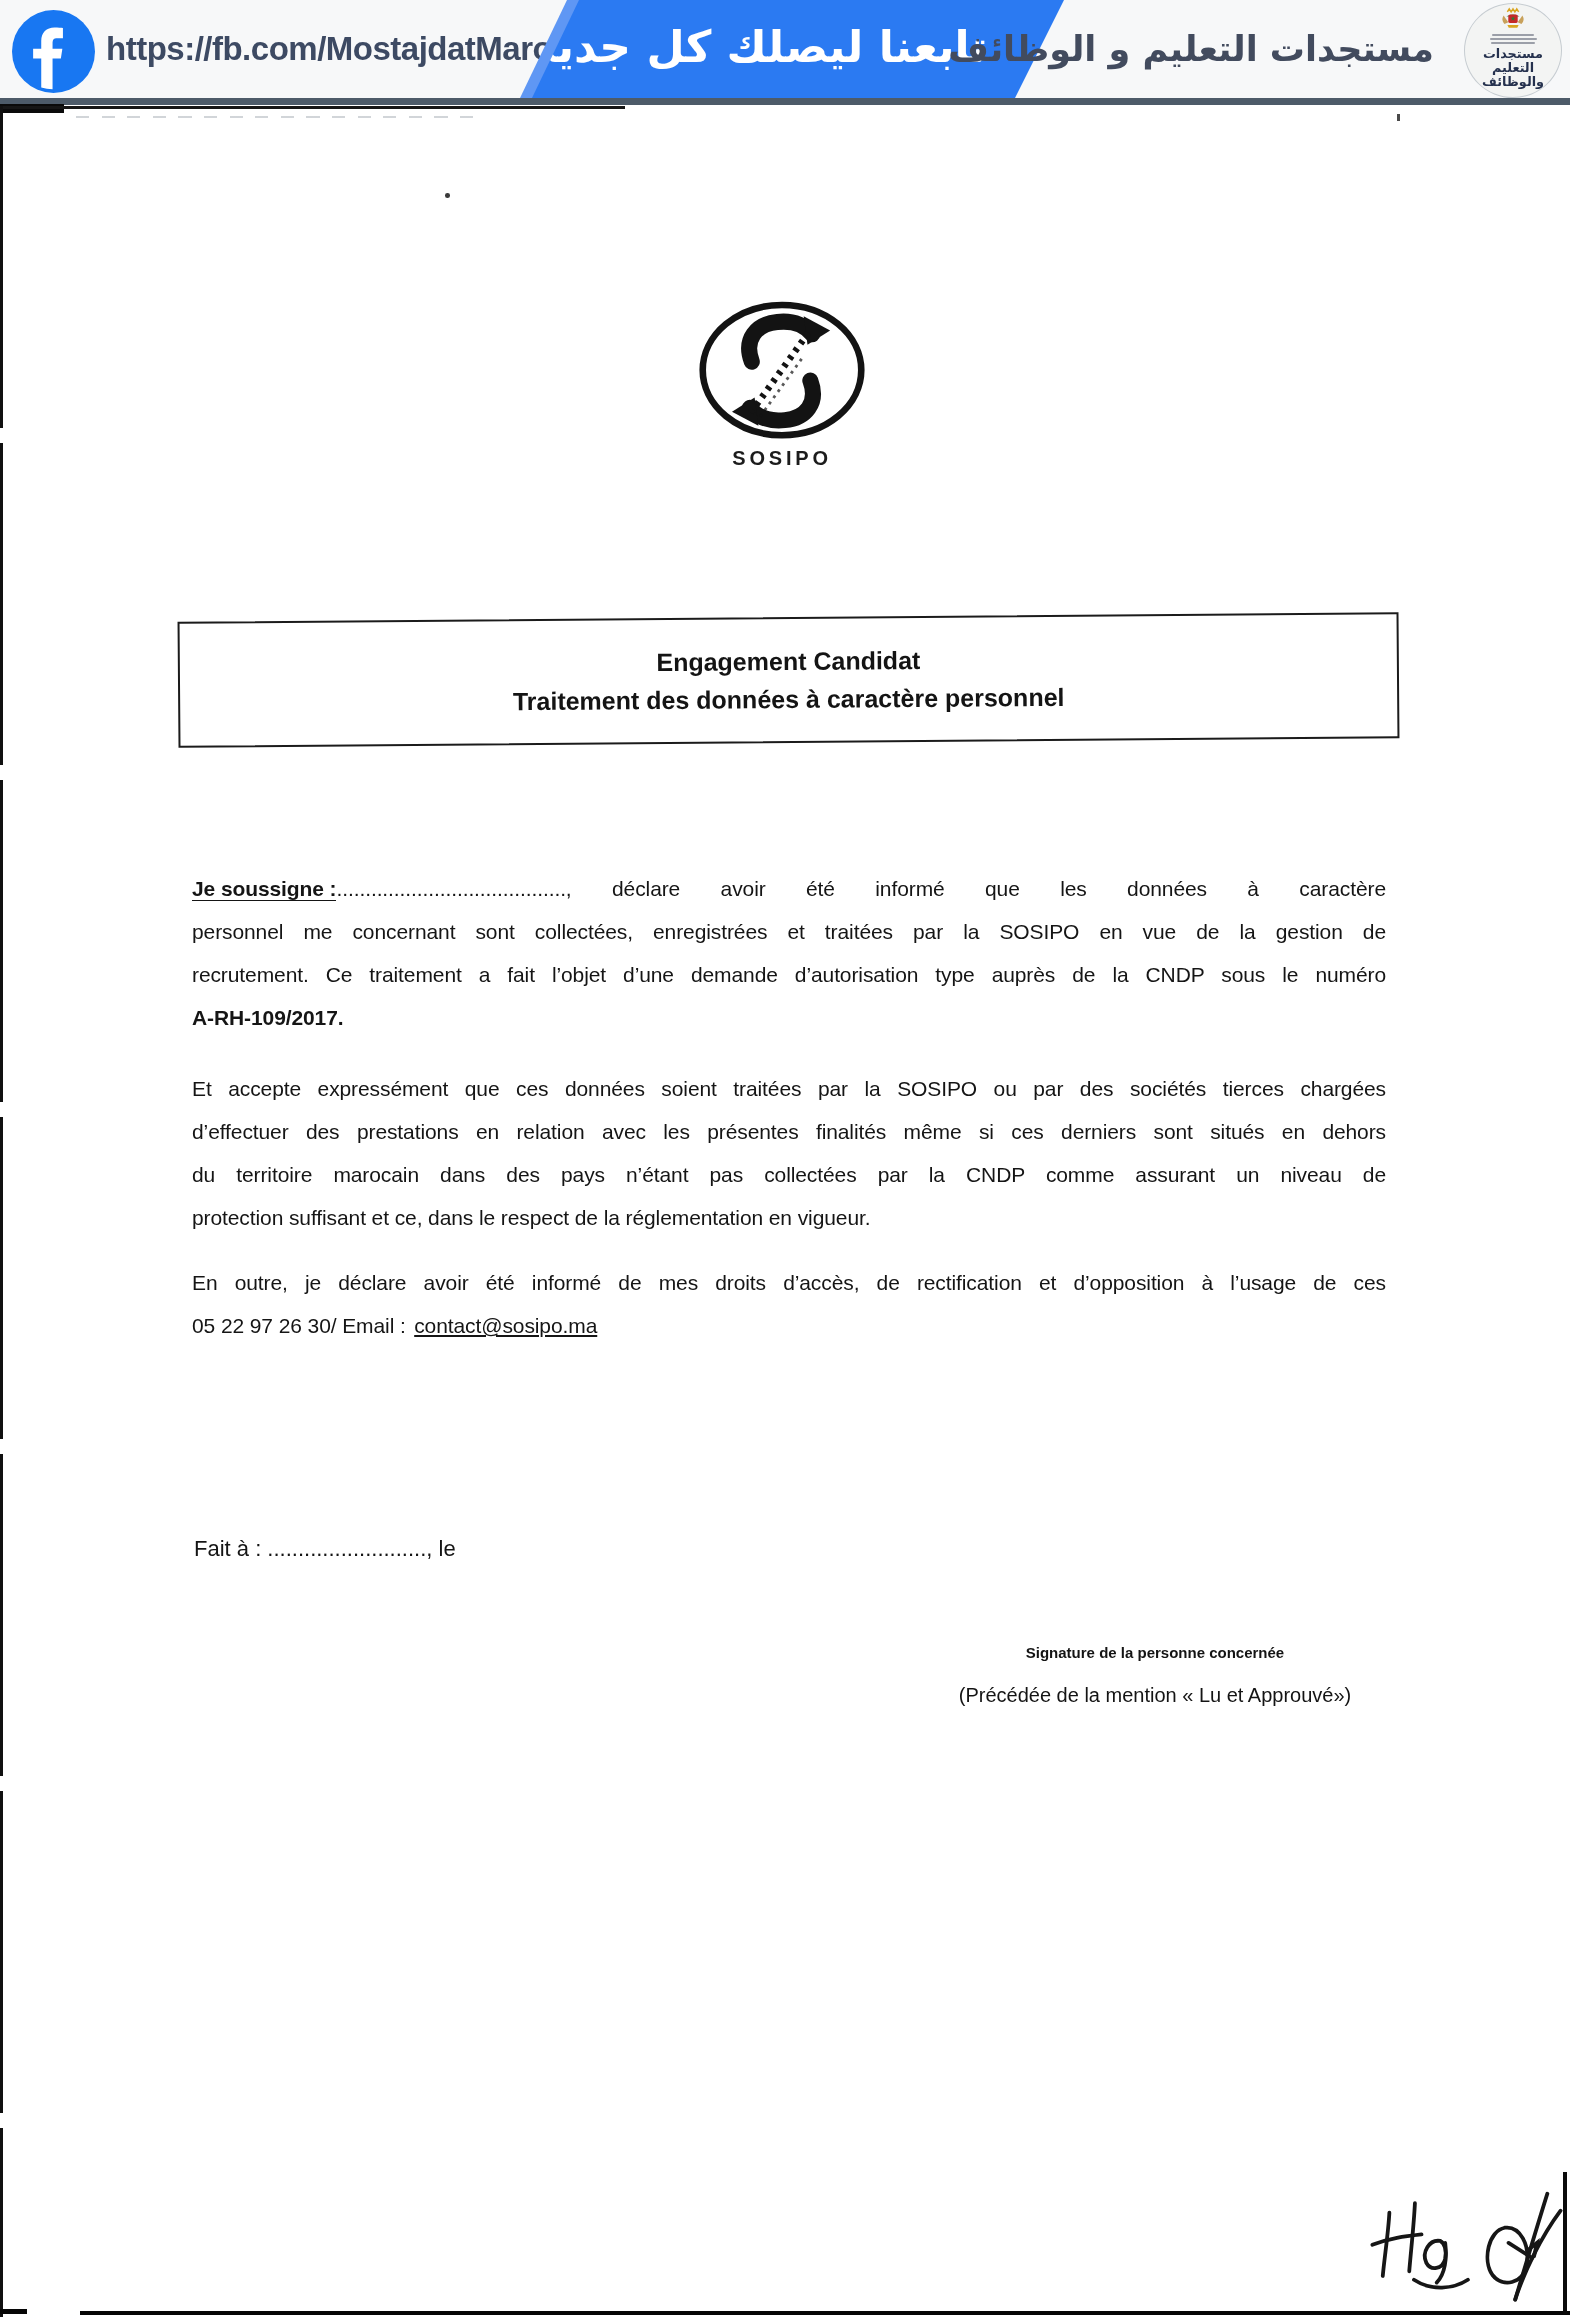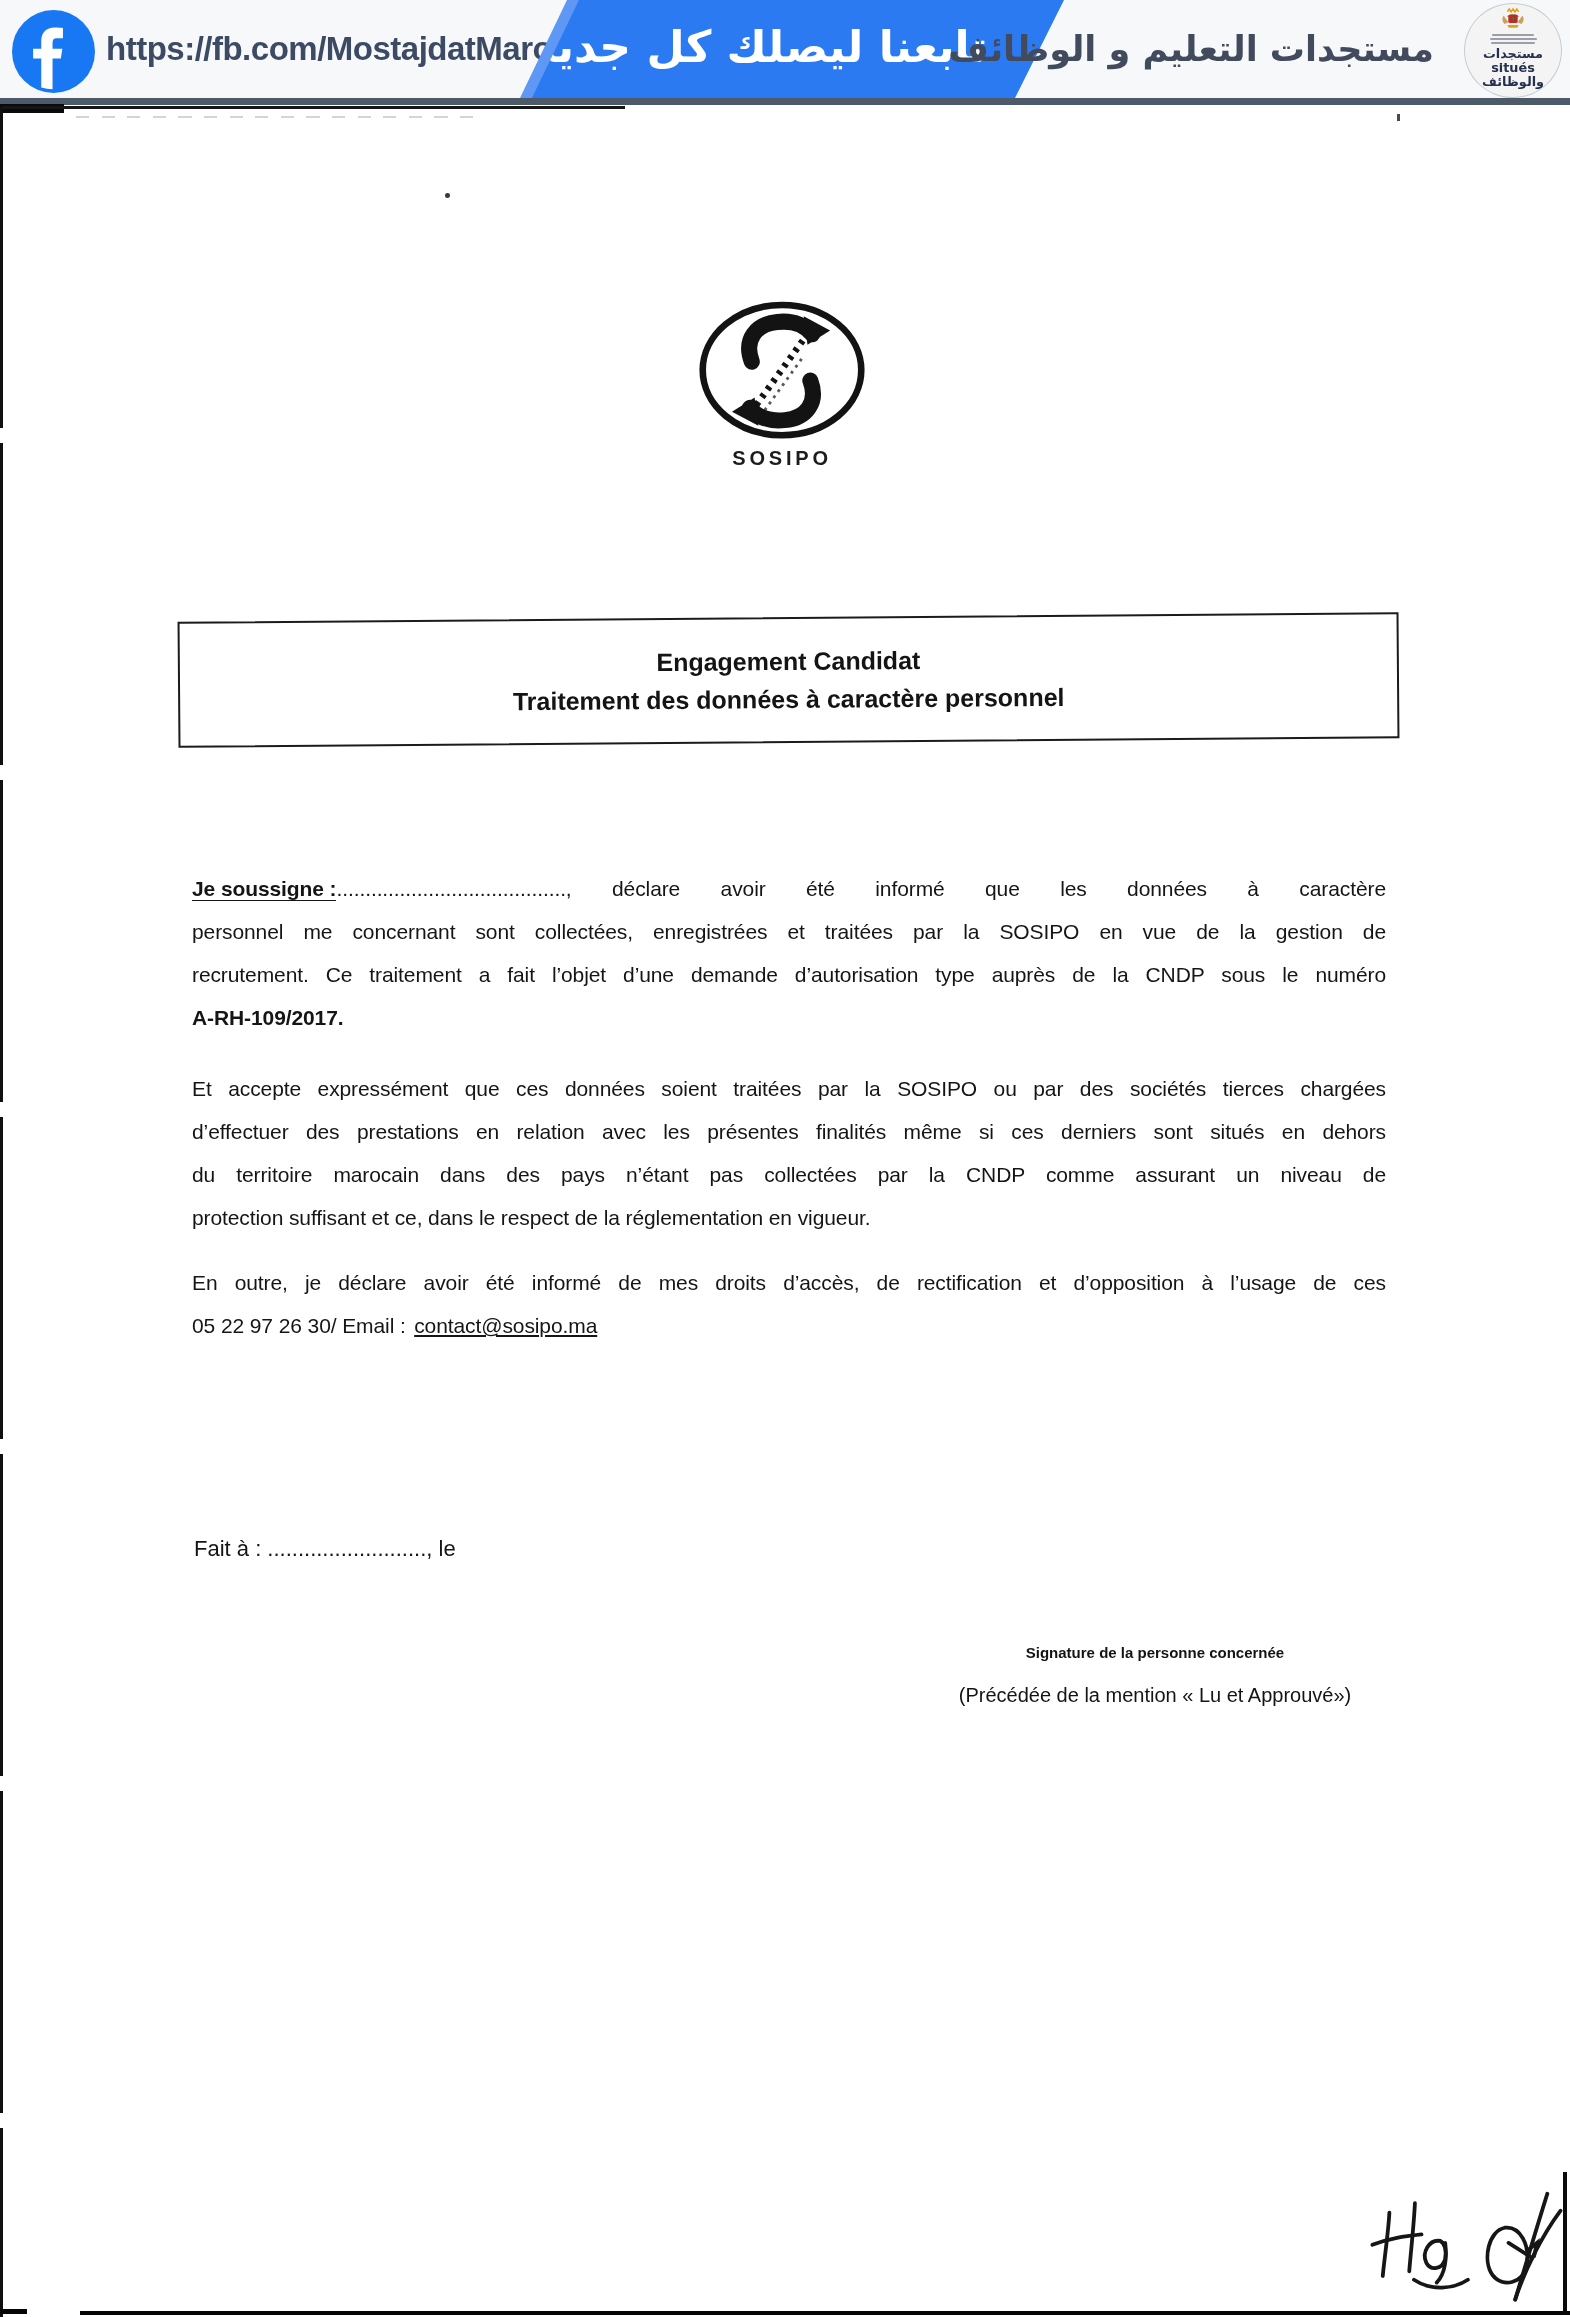--- a/index.html
+++ b/index.html
@@ -97,21 +97,21 @@
         <path d="M10 10 a9 6 0 0 1 14 0 z" fill="#2e7d32" opacity="0.85"></path>
         <rect x="12" y="8" width="10" height="9" rx="2" fill="#c62828"></rect>
         <polygon points="17,9.5 18.6,14.5 14.4,11.4 19.6,11.4 15.4,14.5" fill="#2e7d32"></polygon>
         <path d="M7 9 q-3 5 1 9 l4 -2 z" fill="#c8a15a"></path>
         <path d="M27 9 q3 5 -1 9 l-4 -2 z" fill="#c8a15a"></path>
         <path d="M11 19 h12 l-1.5 3 h-9 z" fill="#d9a520"></path>
       </svg>
       <div class="tiny-bar" style="width:42px;"></div>
       <div class="tiny-bar" style="width:47px;"></div>
       <div class="tiny-bar" style="width:44px;"></div>
-      <div class="logo-ar" style="margin-top:3.8px;">مستجدات situés</div>
+      <div class="logo-ar" style="margin-top:3.8px;">مستجدات التعليم</div>
       <div class="logo-ar">والوظائف</div>
     </div>
   </header>
 
   <div class="banner-rule"></div>
   <div class="border-top-blob"></div>
   <div class="border-top-line"></div>
   <div class="scan-dashes"></div>
   <div class="border-left"></div>
   <div class="border-bottom"></div>

